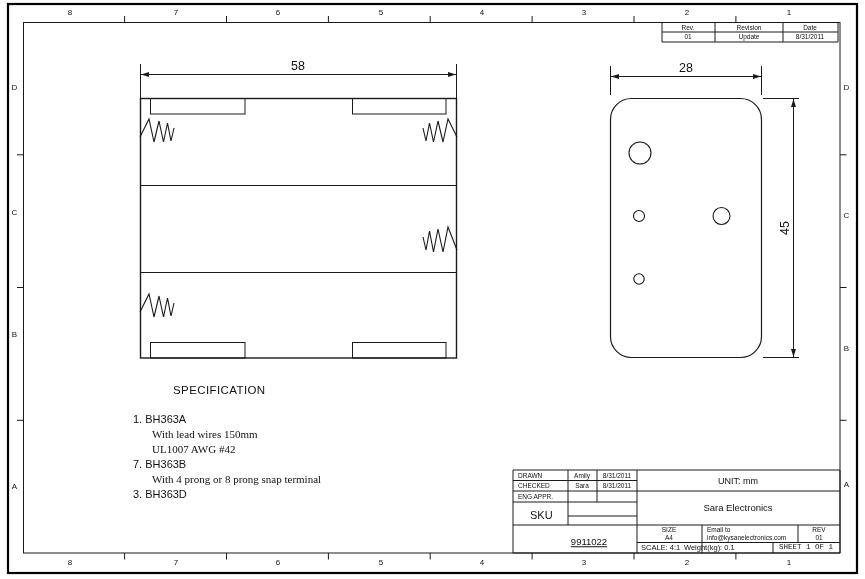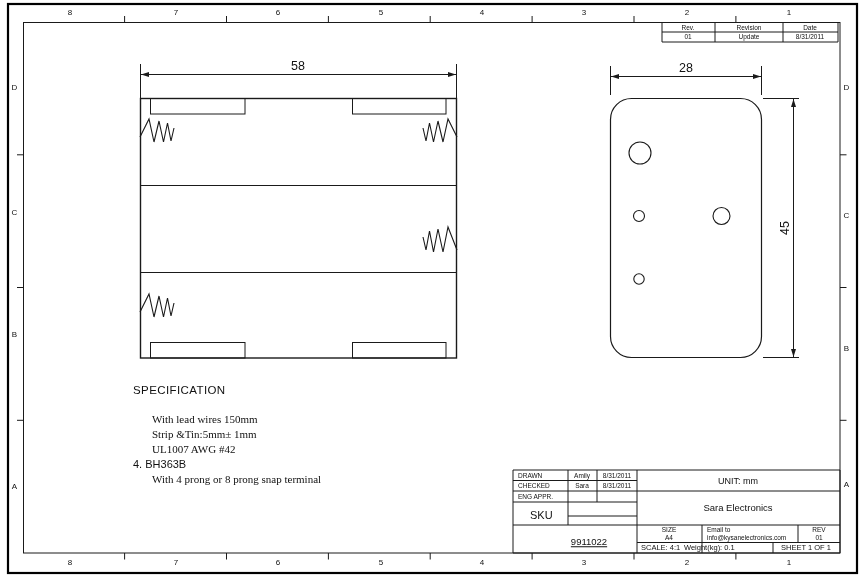--- a/index.html
+++ b/index.html
@@ -5,21 +5,21 @@
   html,body{margin:0;padding:0;background:#fff;}
   #sheet{position:relative;width:865px;height:579px;background:#ffffff;
          font-family:"Liberation Sans",sans-serif;color:#111;overflow:hidden;}
   #geom{position:absolute;left:0;top:0;width:865px;height:579px;}
   .t{position:absolute;white-space:nowrap;color:#111;line-height:1;}
   .c{transform:translate(-50%,-50%);} 
   .l{transform:translateY(-50%);}     
   .fz6{font-size:6.5px;} .fz7{font-size:7.5px;} .fz8{font-size:8px;}
   .fz9{font-size:9px;text-align:right;} .fz95{font-size:9.5px;} .fz11{font-size:11px;}
   #spec{position:absolute;left:133px;top:384px;font-size:11px;}
-  #spec .spec-title{font-size:11.5px;margin-bottom:16px;letter-spacing:.4px;}
+  #spec .spec-title{font-size:11.5px;margin-bottom:16px;letter-spacing:.4px;margin-left:40px;}
   #spec .line{line-height:14.9px;}
   #spec .indent{padding-left:19px;font-family:Liberation Serif, serif;}
   text{font-family:"Liberation Sans",sans-serif;fill:#111;}
 </style>
 </head>
 <body>
 
 <div id="sheet">
 
   <svg id="geom" viewBox="0 0 865 579">
@@ -121,25 +121,26 @@
 
   <span class="t c fz6" style="left:688px;top:27.5px;">Rev.</span>
   <span class="t c fz6" style="left:749px;top:27.5px;">Revision</span>
   <span class="t c fz6" style="left:810px;top:27.5px;">Date</span>
   <span class="t c fz6" style="left:688px;top:37px;">01</span>
   <span class="t c fz6" style="left:749px;top:37px;">Update</span>
   <span class="t c fz6" style="left:810px;top:37px;">8/31/2011</span>
 
   <div id="spec">
     <div class="spec-title">SPECIFICATION</div>
+    <div class="line">1. BH363A</div>
     <div class="line indent">With lead wires 150mm</div>
-    <div class="line indent">Strip &amp;Tin:5mm± 1mm</div>
     <div class="line indent">UL1007 AWG #42</div>
-    <div class="line">4. BH363B</div>
+    <div class="line">7. BH363B</div>
     <div class="line indent">With 4 prong or 8 prong snap terminal</div>
+    <div class="line">3. BH363D</div>
   </div>
 
   <span class="t l fz6" style="left:518px;top:475.5px;">DRAWN</span>
   <span class="t l fz6" style="left:518px;top:486px;">CHECKED</span>
   <span class="t l fz6" style="left:518px;top:496.5px;">ENG APPR.</span>
   <span class="t c fz6" style="left:582px;top:475.5px;">Amily</span>
   <span class="t c fz6" style="left:582px;top:486px;">Sara</span>
   <span class="t c fz6" style="left:617px;top:475.5px;">8/31/2011</span>
   <span class="t c fz6" style="left:617px;top:486px;">8/31/2011</span>
 
@@ -151,15 +152,15 @@
 
   <span class="t c fz6" style="left:669px;top:530px;">SIZE</span>
   <span class="t c fz6" style="left:669px;top:538px;">A4</span>
   <span class="t l fz6" style="left:707px;top:530px;">Email to</span>
   <span class="t l fz6" style="left:707px;top:538px;">info@kysanelectronics.com</span>
   <span class="t c fz6" style="left:819px;top:530px;">REV</span>
   <span class="t c fz6" style="left:819px;top:538px;">01</span>
 
   <span class="t l fz7" style="left:641px;top:548px;">SCALE: 4:1</span>
   <span class="t l fz7" style="left:684px;top:548px;">Weight(kg): 0.1</span>
-  <span class="t c fz7" style="left:806px;top:548px;">SHEET 1 OF 1</span>
+  <span class="t c fz7" style="left:806px;top:548px;font-family:Liberation Mono, monospace;">SHEET 1 OF 1</span>
 
 </div>
 
 </body></html>

